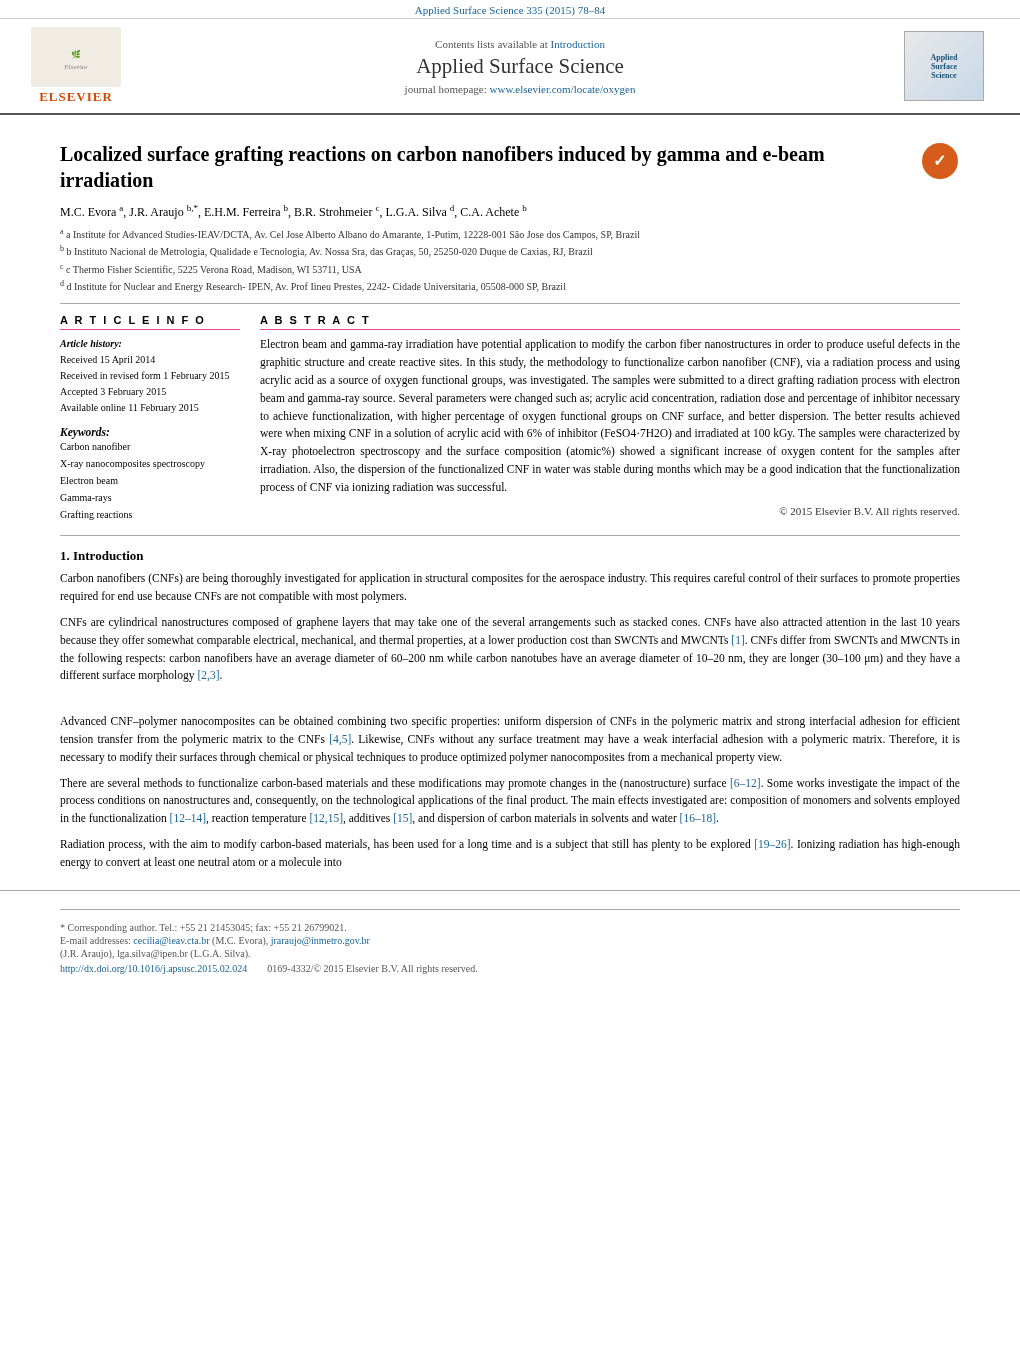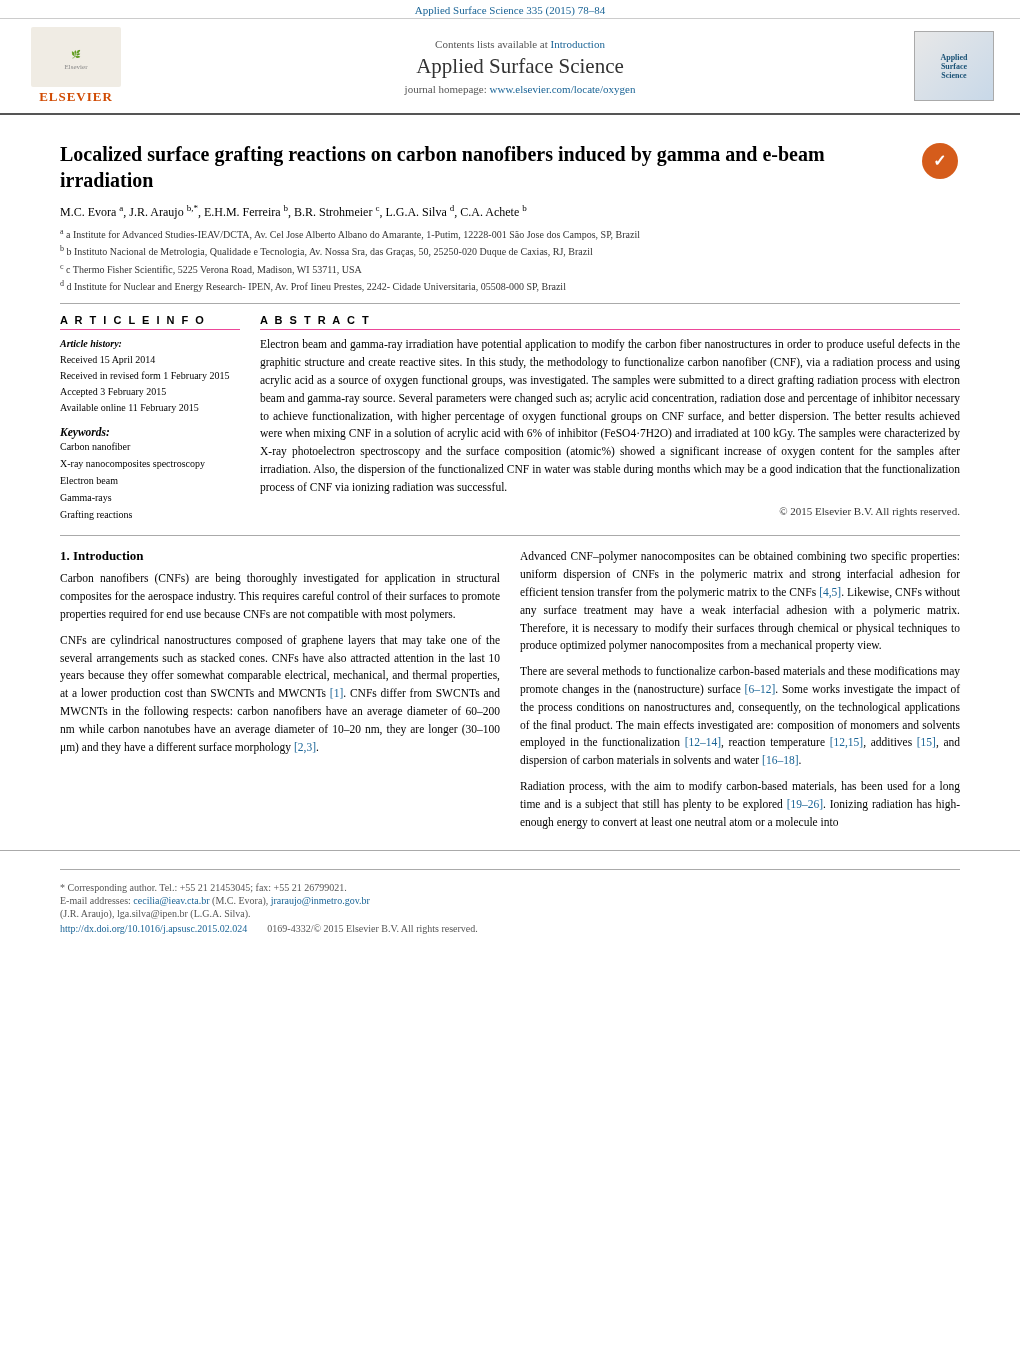--- a/index.html
+++ b/index.html
@@ -74,21 +74,21 @@
     }
     .homepage-link {
       color: #1a6496;
       text-decoration: none;
     }
 
     .journal-header-right {
       width: 100px;
       flex-shrink: 0;
       display: flex;
-      justify-content: center;
+      justify-content: flex-start;
     }
     .journal-thumb {
       width: 80px;
       height: 70px;
       border: 1px solid #aaa;
       background: linear-gradient(135deg, #e8e8e8, #c8d8e8);
       display: flex;
       align-items: center;
       justify-content: center;
       font-size: 8px;
@@ -206,20 +206,21 @@
       border: none;
       border-top: 1px solid #aaa;
       margin: 12px 0;
     }
 
     
     .body-two-col {
       display: flex;
       gap: 20px;
       font-size: 11.5px;
+      flex-direction: column;
     }
     .body-col {
       flex: 1;
     }
 
     .intro-heading {
       font-size: 13px;
       font-weight: bold;
       margin-bottom: 6px;
     }

